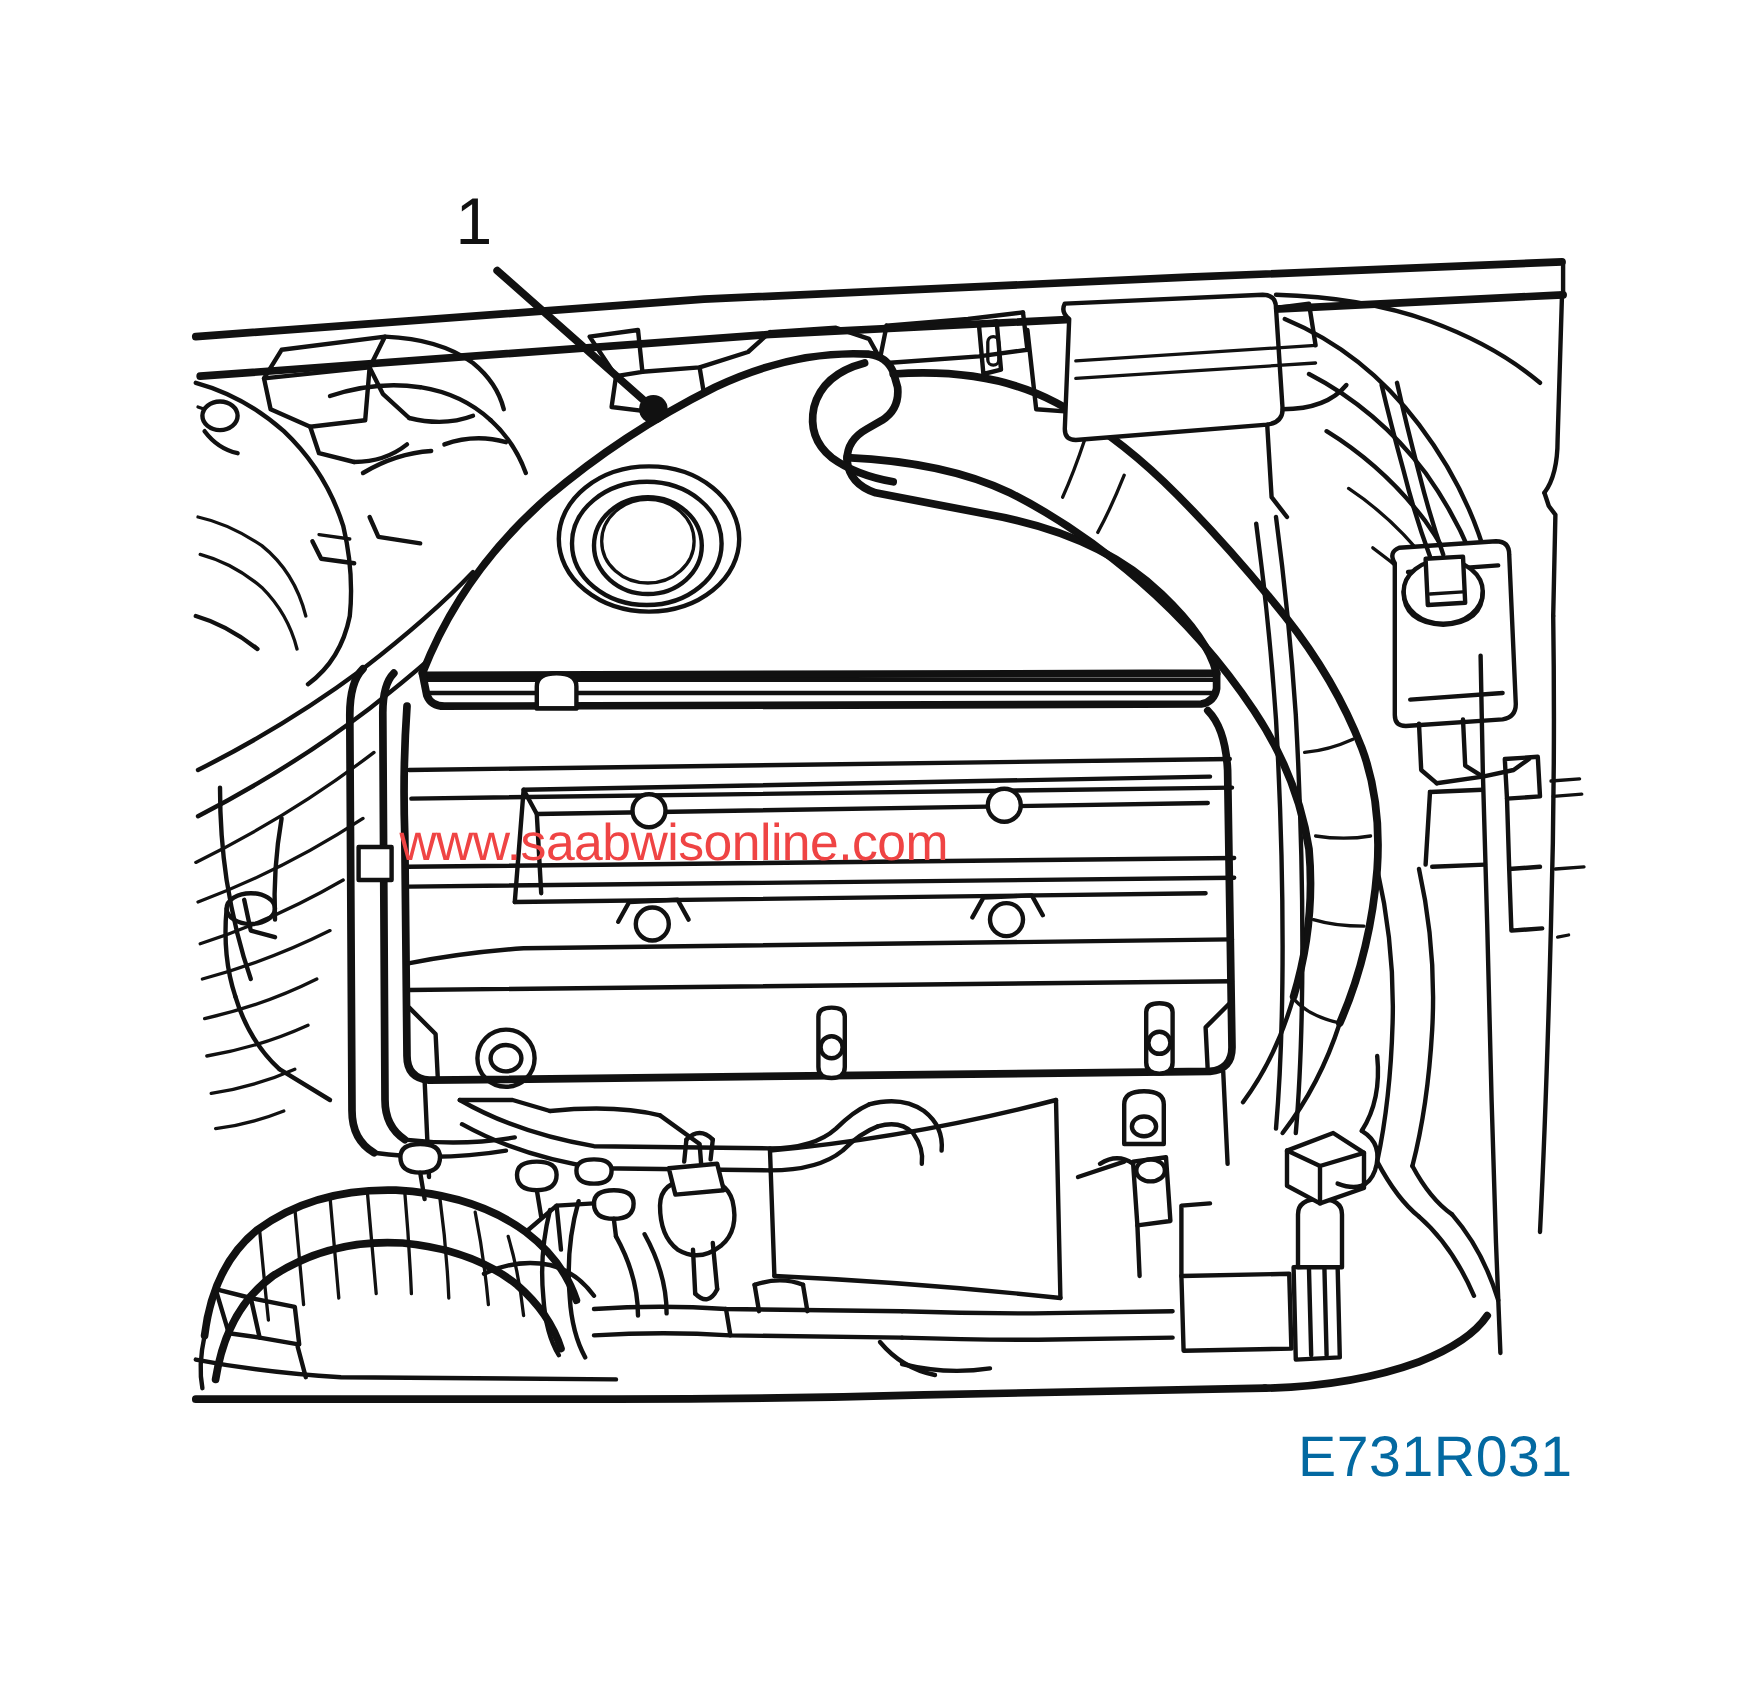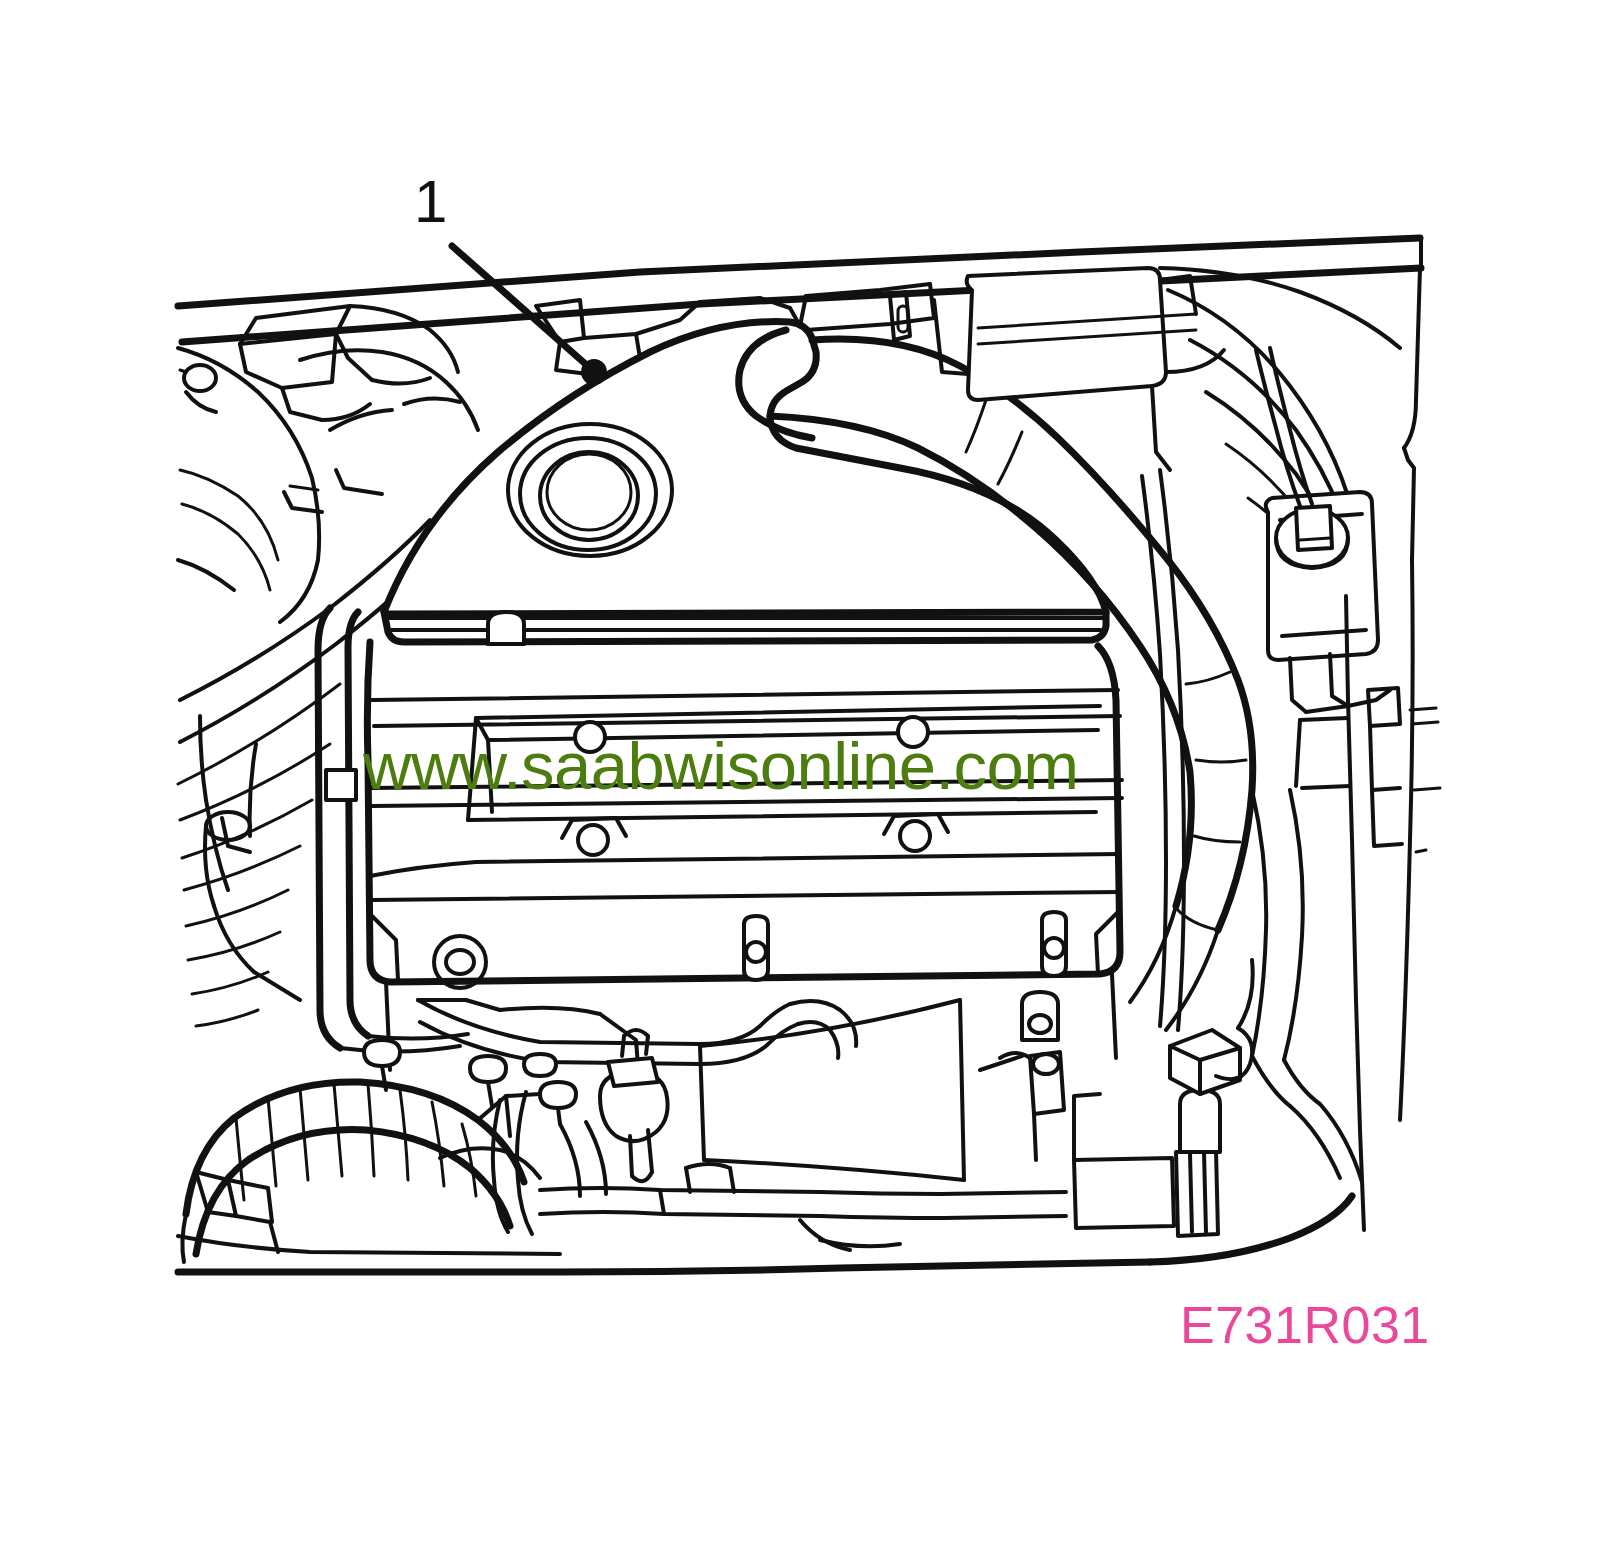--- a/index.html
+++ b/index.html
@@ -31,23 +31,23 @@
     width: 1601px;
     height: 1551px;
     display: block;
   }
   #watermark {
     position: absolute;
     left: 363px;
     top: 729px;
     width: 840px;
     height: 74px;
-    color: #4d7c0f;
+    color: #ef4444;
     font-family: "Liberation Sans", sans-serif;
-    font-size: 67px;
+    font-size: 47px;
     font-weight: 400;
     letter-spacing: -0.5px;
     line-height: 74px;
     white-space: nowrap;
     overflow: hidden;
     user-select: none;
     pointer-events: none;
   }
   #callout-1-label {
     position: absolute;
@@ -59,21 +59,21 @@
     color: #111111;
     line-height: 60px;
   }
   #figure-code {
     position: absolute;
     left: 1180px;
     top: 1297px;
     font-family: "Liberation Sans", sans-serif;
     font-size: 52px;
     font-weight: 400;
-    color: #ec4899;
+    color: #0369a1;
     letter-spacing: 0.5px;
     line-height: 56px;
   }
 </style>
 </head>
 <body>
 
 <div id="page">
 
   <div id="figure-stage">

